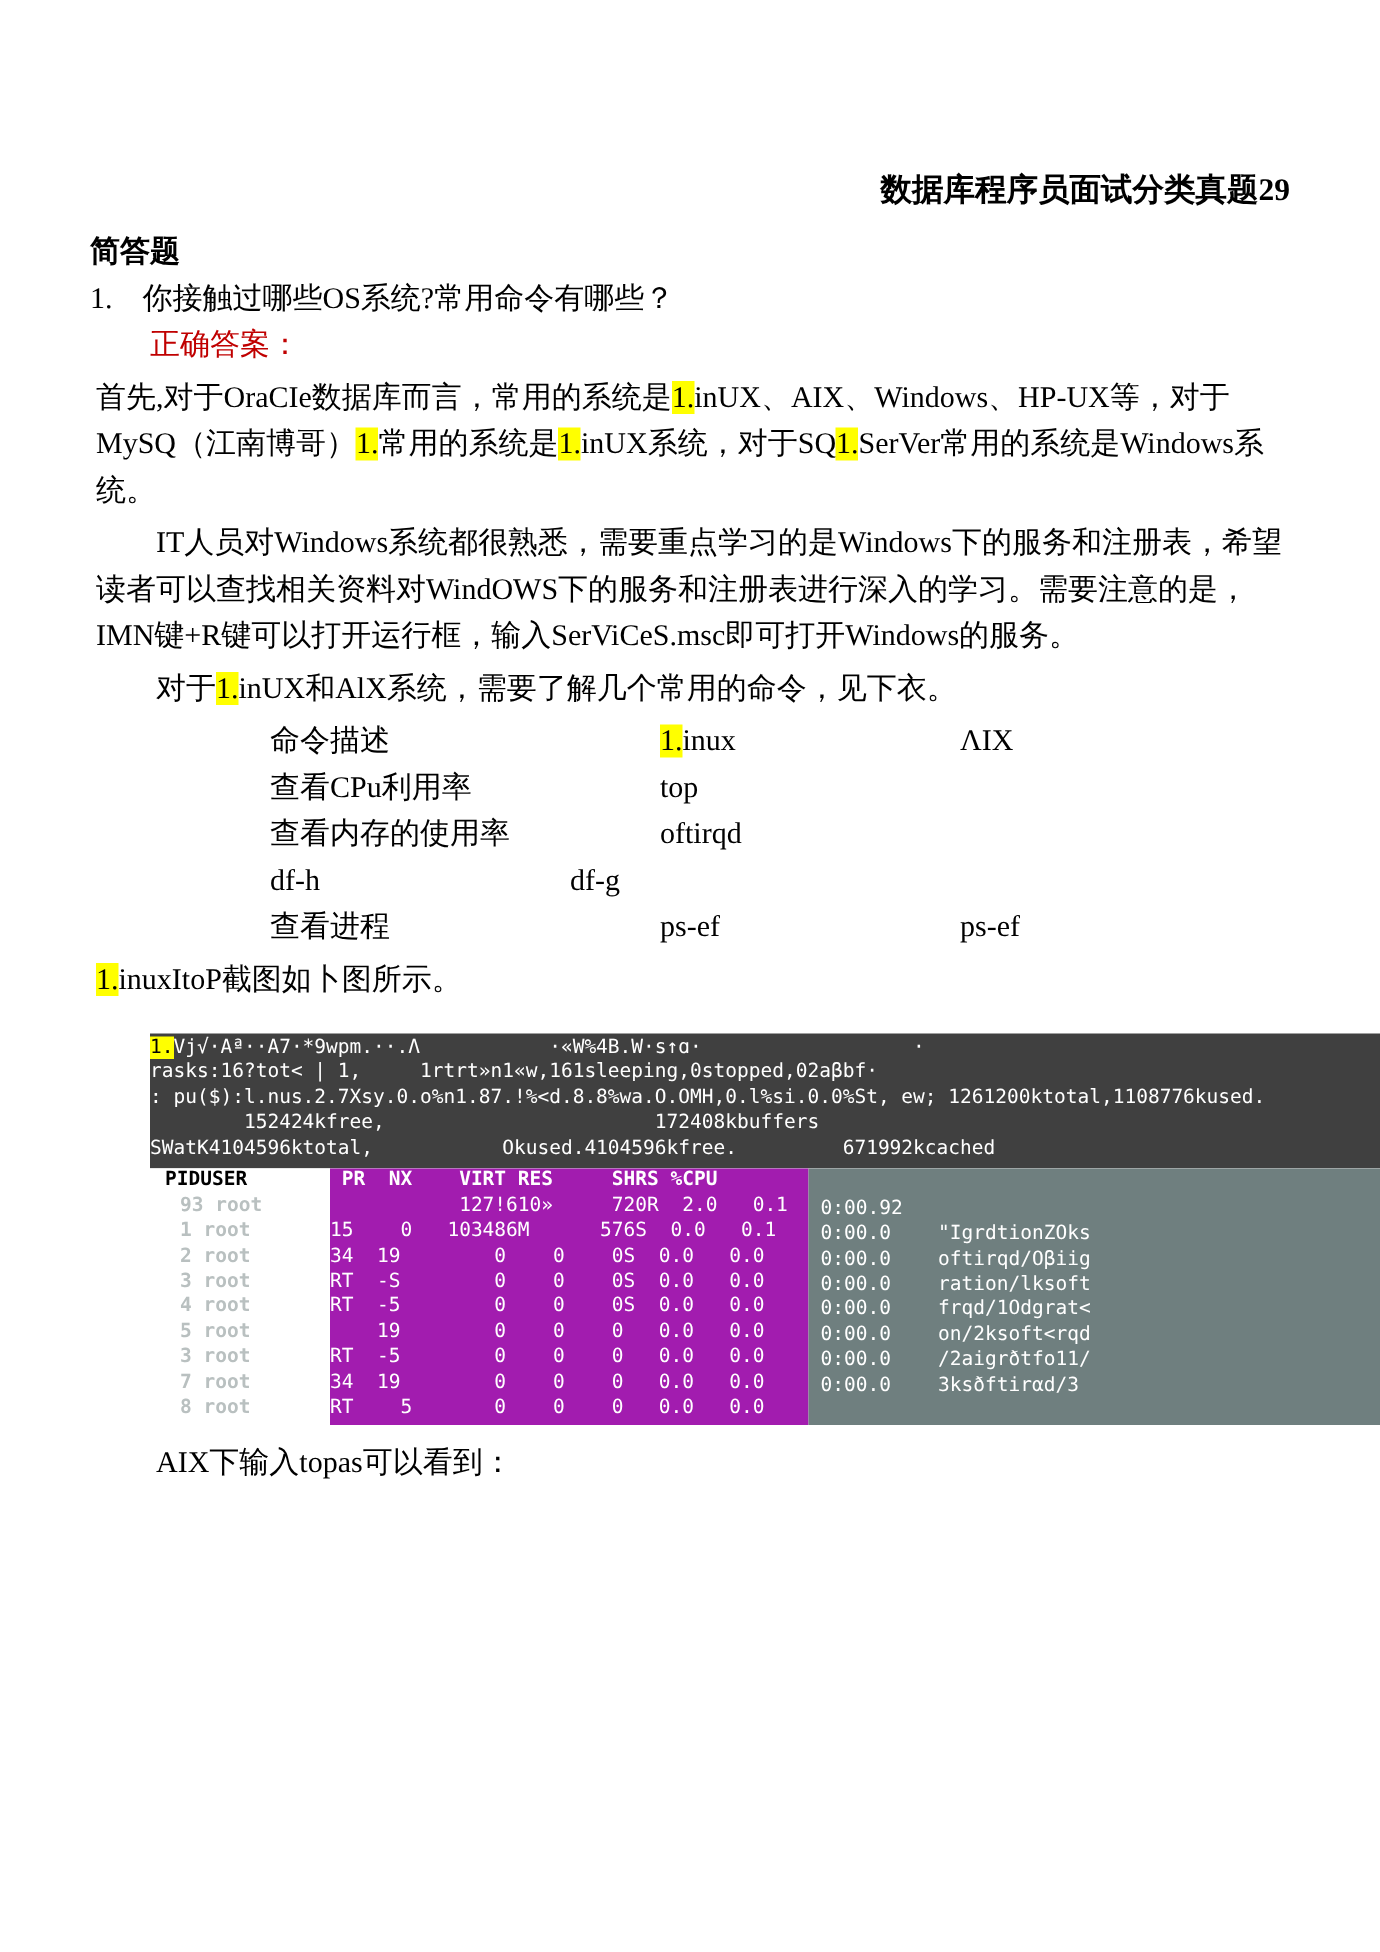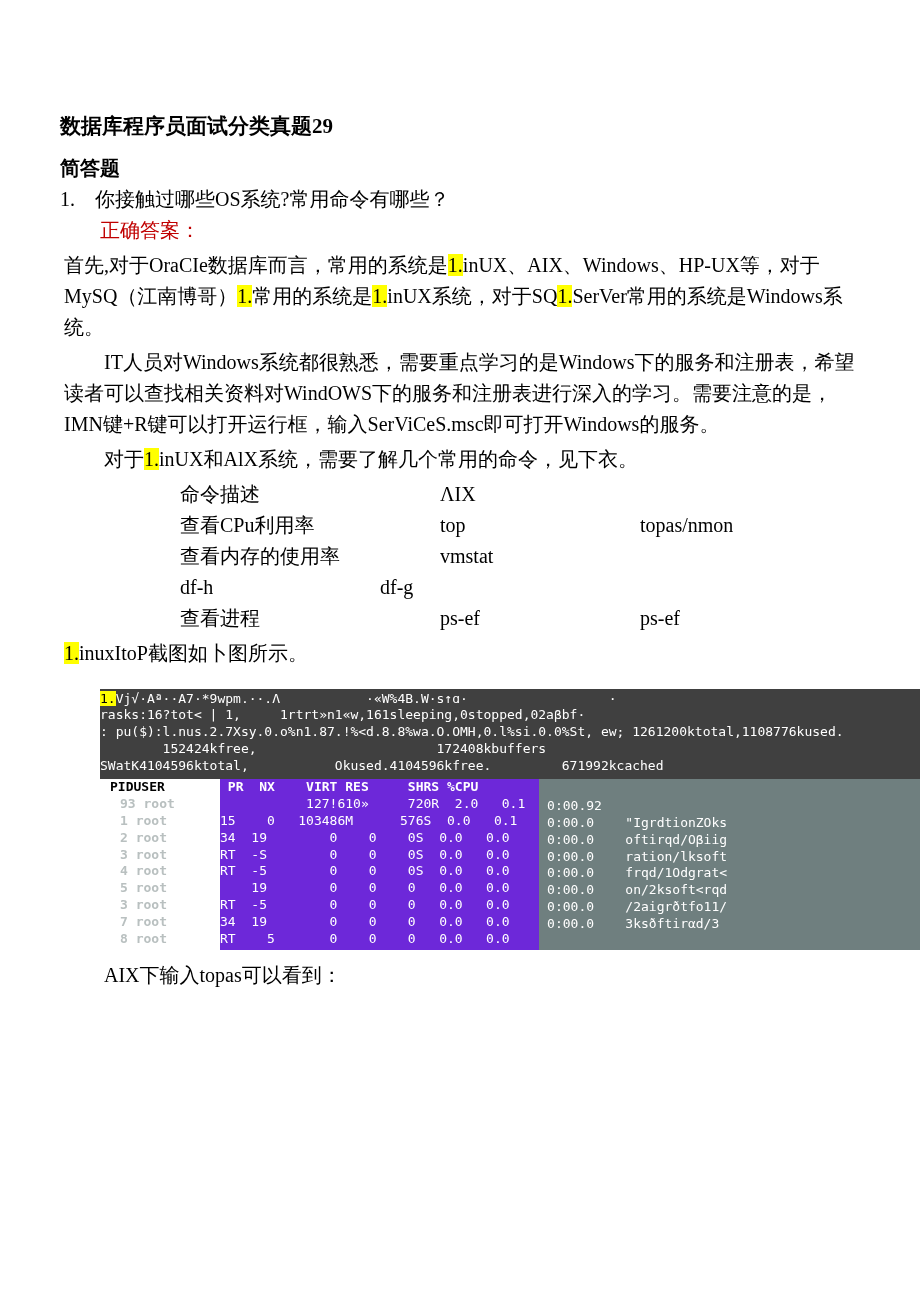--- a/index.html
+++ b/index.html
@@ -9,21 +9,21 @@
     font-family: "SimSun", "宋体", serif;
     width: 920px;
   }
   .page {
     padding: 110px 60px 60px 60px;
     font-size: 20px;
     line-height: 1.55;
     color: #000;
   }
   .title {
-    text-align: left;
+    text-align: right;
     font-weight: bold;
     font-size: 21px;
     margin-bottom: 10px;
     font-family: "SimSun", "宋体", serif;
   }
   .section-head {
     font-weight: bold;
     font-size: 20px;
   }
   .q {
@@ -76,21 +76,21 @@
     font-family: Consolas, monospace;
   }
   .ghost-row {
     color:#b9c0c0;
     padding-left: 20px;
     text-shadow: 1px 1px 0 #fff;
     font-weight: bold;
     font-family: Consolas, monospace;
   }
   .term-mid {
-    background:#6d28d9;
+    background:#a21caf;
     color:#fff;
     white-space: pre;
     padding: 0 6px 2px 0;
     font-family: Consolas, monospace;
   }
   .term-right {
     background:#6f7f7f;
     color:#fff;
     white-space: pre;
     padding: 2px 8px 2px 8px;
@@ -123,30 +123,30 @@
 
   <p class="para indent">IT人员对Windows系统都很熟悉，需要重点学习的是Windows下的服务和注册表，希望读者可以查找相关资料对WindOWS下的服务和注册表进行深入的学习。需要注意的是，IMN键+R键可以打开运行框，输入SerViCeS.msc即可打开Windows的服务。</p>
 
   <p class="para indent">
     <span>对于</span><span class="hl">1.</span><span>inUX和AlX系统，需要了解几个常用的命令，见下衣。</span>
   </p>
 
   <div class="cmd-table">
     <div class="row">
       <div class="c1">命令描述</div>
+      <div class="c2"><span class="hl">1.</span><span>inux</span></div>
       <div class="c3">ΛIX</div>
     </div>
     <div class="row">
       <div class="c1">查看CPu利用率</div>
       <div class="c2">top</div>
-      <div class="c3">topas/nmon</div>
     </div>
     <div class="row">
       <div class="c1">查看内存的使用率</div>
-      <div class="c3">vmstat</div>
+      <div class="c3">oftirqd</div>
     </div>
     <div class="row">
       <div class="c2">df-h</div>
       <div class="c3">df-g</div>
     </div>
     <div class="row">
       <div class="c1">查看进程</div>
       <div class="c2">ps-ef</div>
       <div class="c3">ps-ef</div>
     </div>

